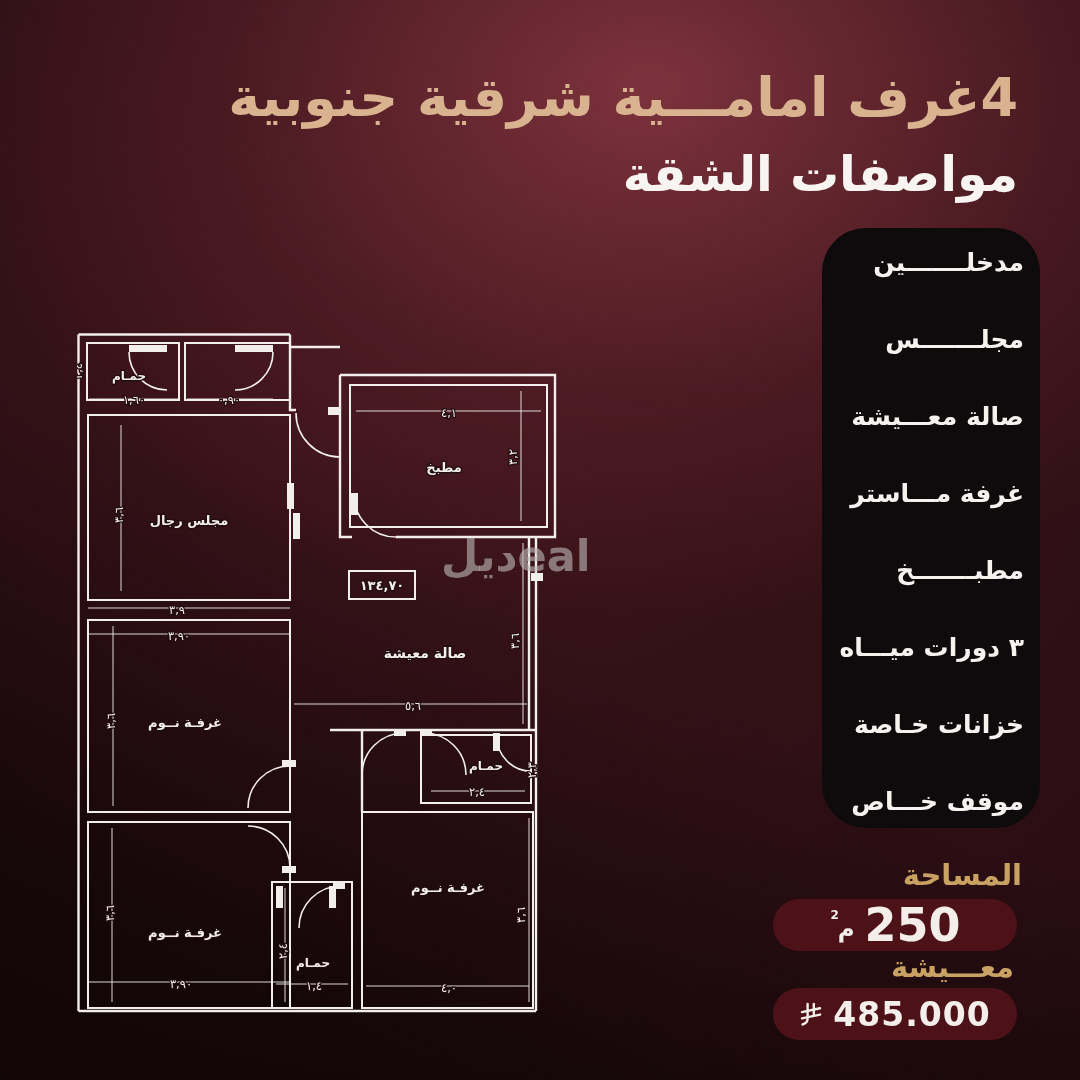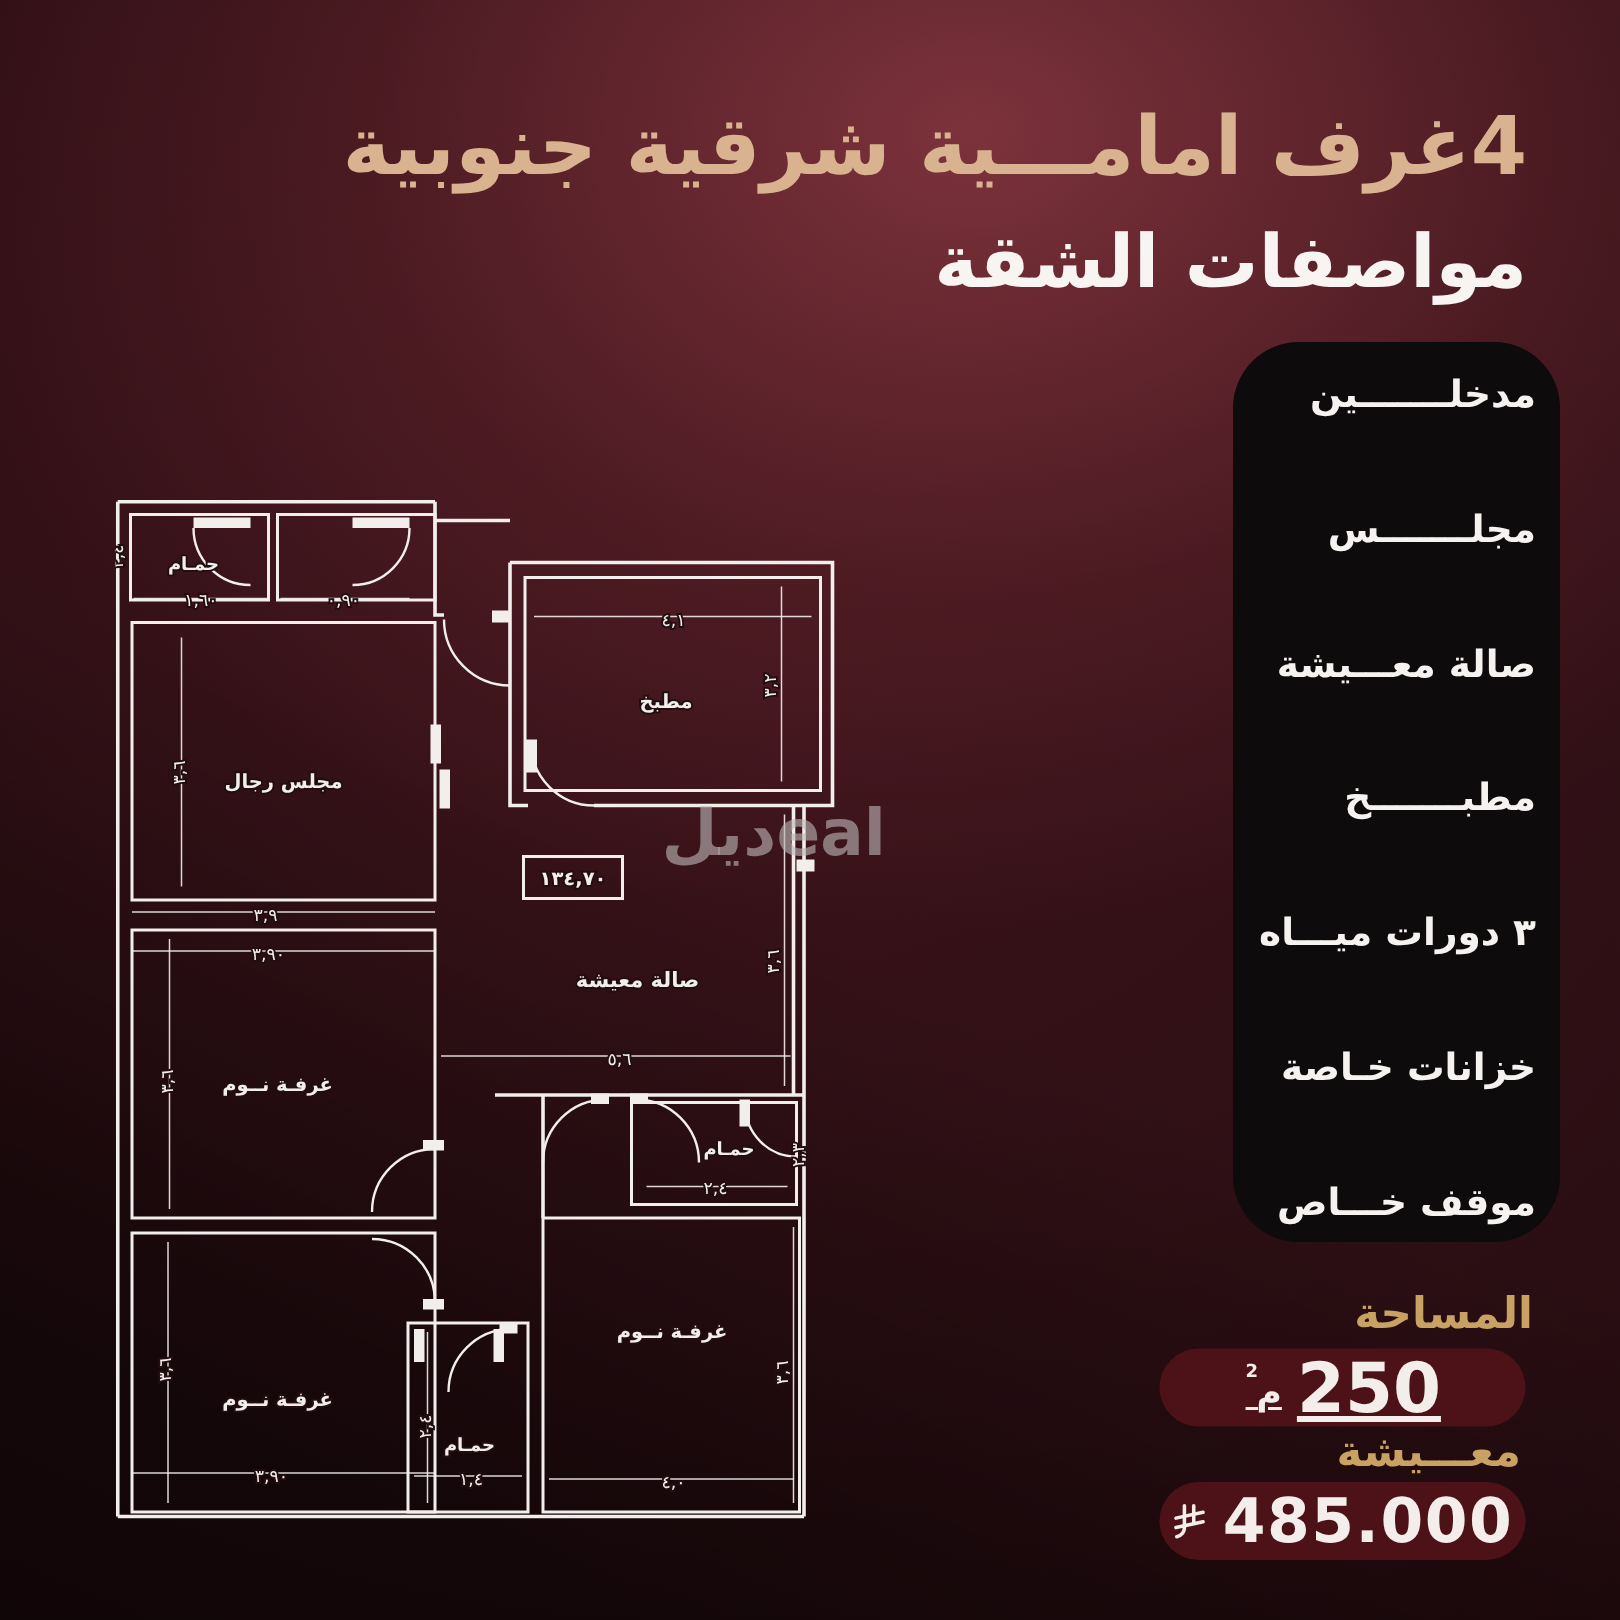--- a/index.html
+++ b/index.html
@@ -31,41 +31,42 @@
   .gold-label{
     position:absolute;direction:rtl;color:#c9a263;font-size:29px;font-weight:bold;white-space:nowrap;
   }
   .pill{
     position:absolute;left:773px;width:244px;height:52px;background:#4d1217;border-radius:30px;
     display:flex;align-items:center;justify-content:center;color:#f3eeea;gap:10px;
   }
   .area-value{font-size:46px;font-weight:bold;line-height:1;}
   .area-unit{font-size:23px;font-weight:bold;position:relative;top:4px;}
   .area-unit sup{font-size:12px;position:relative;top:-9px;left:1px;}
-  .price-value{font-size:41px;font-weight:bold;line-height:1;letter-spacing:1px;}
+  .price-value{font-size:33px;font-weight:bold;line-height:1;letter-spacing:1px;}
   .watermark{
     position:absolute;left:441px;top:531px;display:flex;align-items:center;
     color:rgba(188,180,182,.62);font-size:43px;font-weight:bold;z-index:5;letter-spacing:0;
   }
   .watermark .ar{letter-spacing:-1px;}
   .plan{position:absolute;left:77px;top:333px;width:480px;height:680px;z-index:2;}
   svg text{fill:#f2eeec;paint-order:stroke;stroke:#220d11;stroke-width:2.6px;font-family:"DejaVu Sans",sans-serif;}
 </style>
 </head>
 <body>
 
 <div class="canvas">
 
   <div class="title">4غرف امامـــية شرقية جنوبية</div>
   <div class="subtitle">مواصفات الشقة</div>
 
   <div class="panel" id="features-panel">
       <div class="feature">مدخلـــــــين</div>
       <div class="feature">مجلـــــــس</div>
       <div class="feature">صالة معـــيشة</div>
+      <div class="feature">غرفة مـــاستر</div>
       <div class="feature">مطبـــــــخ</div>
       <div class="feature">٣ دورات ميـــاه</div>
       <div class="feature">خزانات خـاصة</div>
       <div class="feature">موقف خـــاص</div>
     </div>
 
   <svg class="plan" id="plan-svg" viewBox="0 0 480 680">
       <path d="M1.5,1.5 H213" fill="none" stroke="#f2eeec" stroke-width="2.4"></path>
       <path d="M1.5,1.5 V678" fill="none" stroke="#f2eeec" stroke-width="2.4"></path>
       <path d="M1.5,678 H459" fill="none" stroke="#f2eeec" stroke-width="2.4"></path>
@@ -160,21 +161,21 @@
       <text x="305" y="257" font-size="13" font-weight="bold" text-anchor="middle">١٣٤,٧٠</text>
     </svg>
 
   <div class="watermark">
     <span class="ar">ديل</span>
       <span>eal</span>
   </div>
 
   <div class="gold-label" style="right:58px;top:858px;">المساحة</div>
 
-  <div class="pill" style="top:899px;text-decoration:underline;">
+  <div class="pill" style="top:899px;">
     <span class="area-unit"><span>م</span><sup>2</sup></span>
     <span class="area-value">250</span>
   </div>
 
   <div class="gold-label" style="right:66px;top:950px;">معـــيشة</div>
 
   <div class="pill" style="top:988px;">
     <svg width="24" height="26" viewBox="0 0 21 23" aria-hidden="true">
       <g fill="none" stroke="#f3eeea" stroke-width="2.1" stroke-linecap="round">
         <path d="M7.5 2.5 V15.5 Q7.5 19.5 3 20.8"></path>

